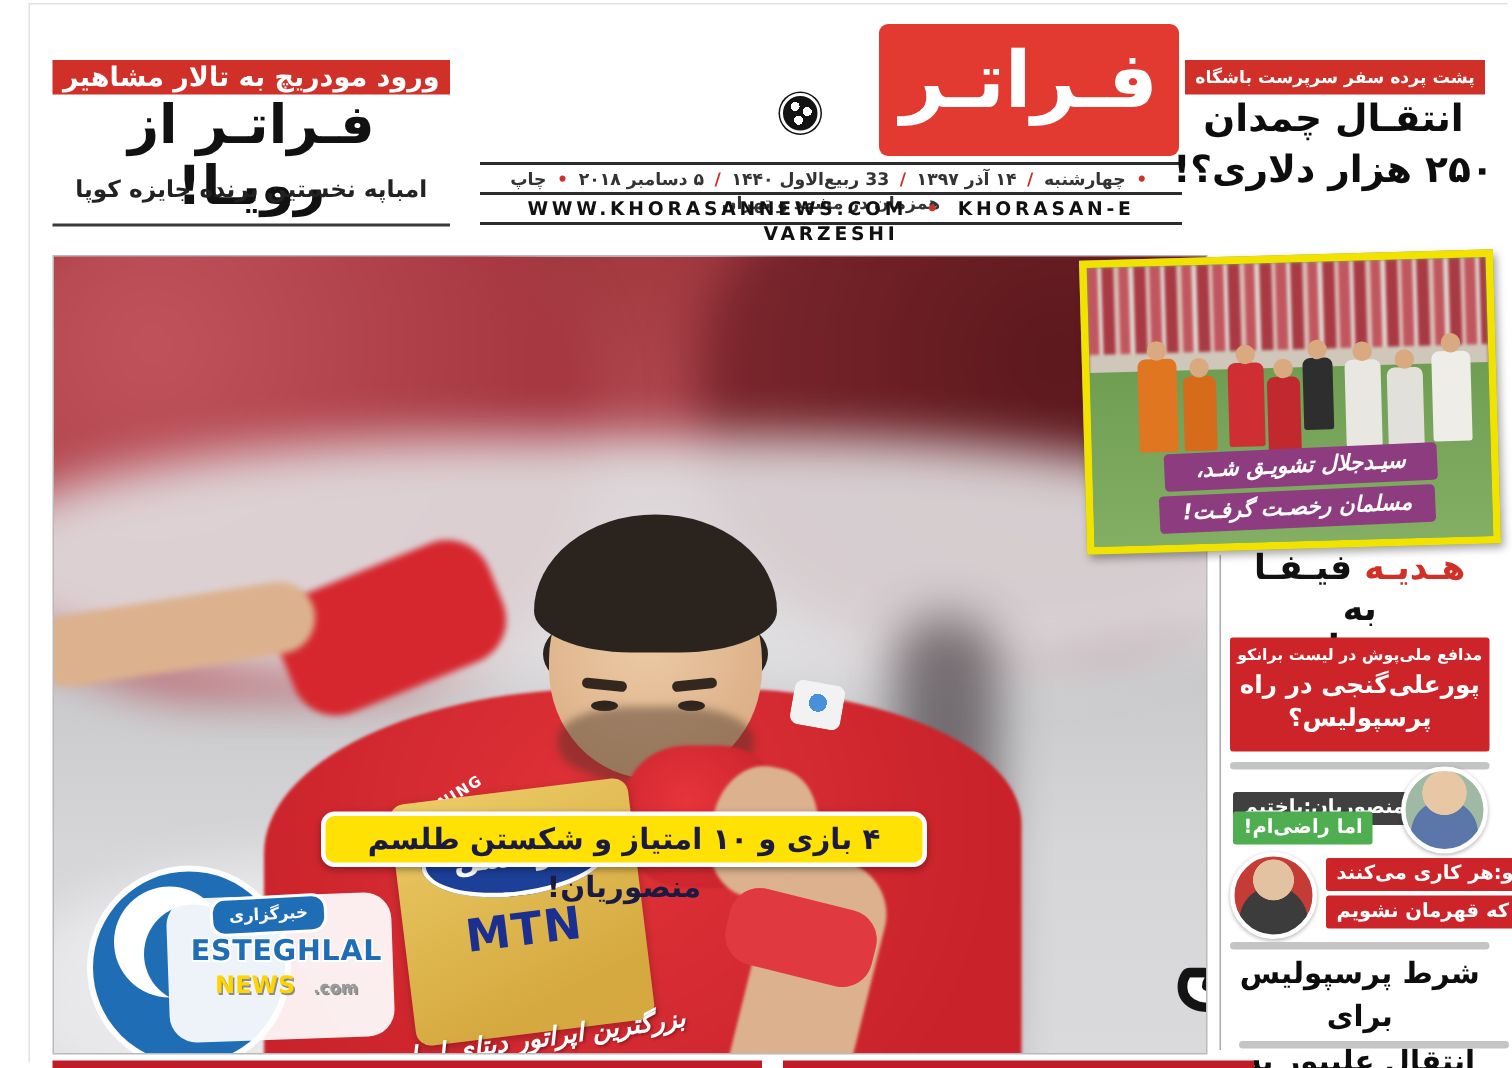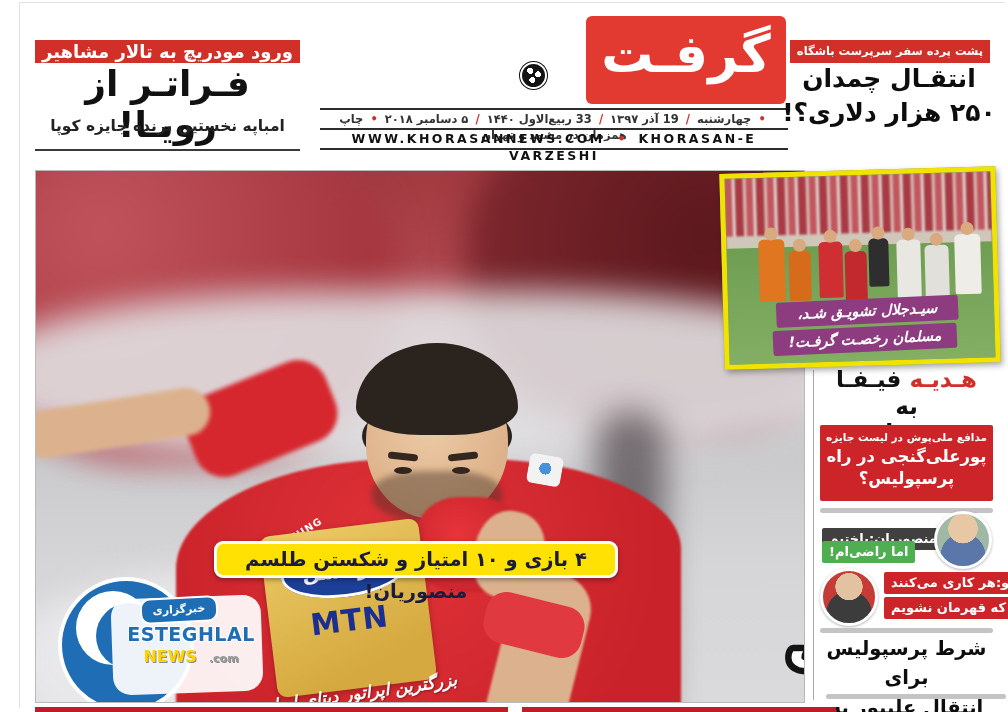--- a/index.html
+++ b/index.html
@@ -152,28 +152,28 @@
 
 <div id="page">
   <div class="abs scan-frame"></div>
 
   <div class="abs kicker kicker-left rtl">ورود مودریچ به تالار مشاهیر توپ طلا</div>
   <div class="abs hl-left rtl">فـراتـر از رویـا!</div>
   <div class="abs sub-left rtl">امباپه نخستین برنده جایزه کوپا</div>
   <div class="abs rule-left"></div>
 
   <div class="abs logo-redbox"></div>
-  <div class="abs logo-fa-right rtl">گرفـت</div>
+  <div class="abs logo-fa-right rtl">فـراتـر</div>
   <div class="abs ball"></div>
   <div class="abs logo-rule-top"></div>
   <div class="abs dateline rtl">
     <span class="dot">•</span>
     <span>چهارشنبه</span>
     <span class="sep">/</span>
-    <span>19 آذر ۱۳۹۷</span>
+    <span>۱۴ آذر ۱۳۹۷</span>
     <span class="sep">/</span>
     <span>33 ربیع‌الاول ۱۴۴۰</span>
     <span class="sep">/</span>
     <span>۵ دسامبر ۲۰۱۸</span>
     <span class="dot">•</span>
     <span>چاپ همزمان در مشهد و تهران</span>
   </div>
   <div class="abs logo-rule-mid"></div>
   <div class="abs urlline">
     <span>WWW.KHORASANNEWS.COM</span>
@@ -254,21 +254,21 @@
     <div class="in-cap in-cap2 rtl">مسلمان رخصـت گرفـت!</div>
   </div>
 
   <div class="abs sb fifa rtl">
     <span class="red">هـدیـه</span>
     <span>فیـفـا</span>
     <span style="display:block">به پـرسپـولیـس</span>
   </div>
 
   <div class="abs sb redbox rtl">
-    <span class="k">مدافع ملی‌پوش در لیست جایزه</span>
+    <span class="k">مدافع ملی‌پوش در لیست برانکو</span>
     <span class="h">پورعلی‌گنجی در راه</span>
     <span class="h" style="margin-top:0">پرسپولیس؟</span>
   </div>
 
   <div class="abs sb divider d1"></div>
 
   <div class="quote-bar g1 rtl">منصوریان:باختیم</div>
   <div class="quote-bar g2 rtl">اما راضی‌ام!</div>
   <div class="circ circ-green"></div>
 

